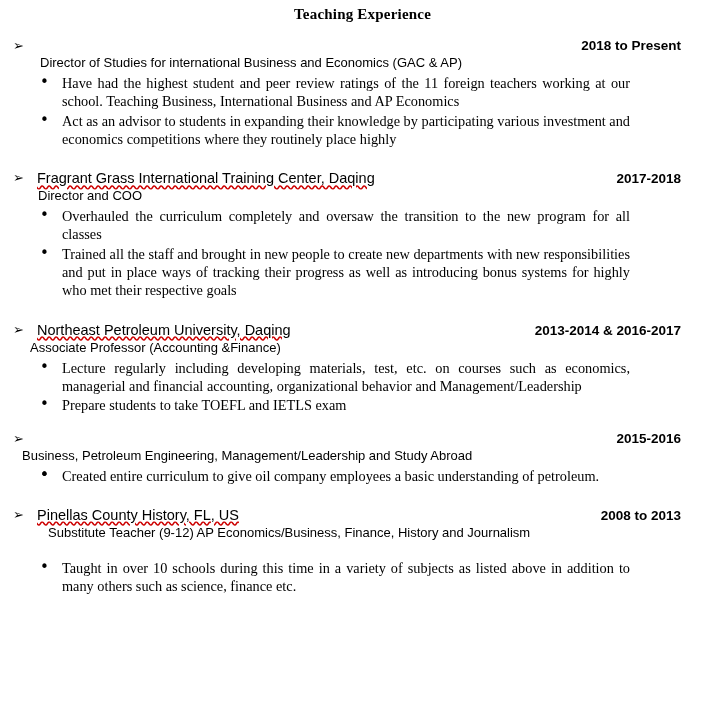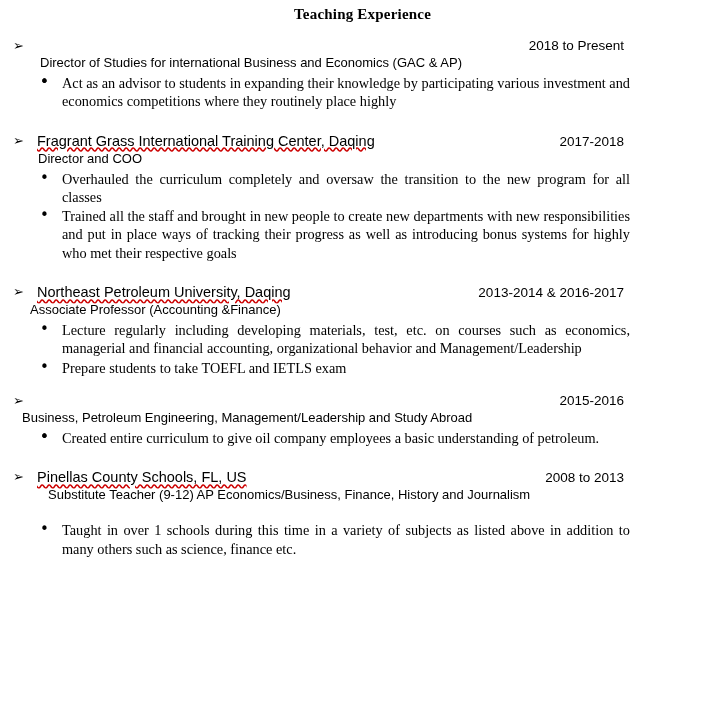--- a/index.html
+++ b/index.html
@@ -52,22 +52,23 @@
   .org {
     font-family: "Liberation Sans", sans-serif;
     font-size: 14.5px;
     margin-left: 23px;
     white-space: nowrap;
   }
   .dates {
     font-family: "Liberation Sans", sans-serif;
     font-size: 13.5px;
     margin-left: auto;
-    padding-right: 101px;
+    padding-right: 44px;
     white-space: nowrap;
+    font-weight: bold;
   }
   .subtitle {
     font-family: "Liberation Sans", sans-serif;
     font-size: 13px;
     margin: 2px 0 0 0;
     padding-left: 0;
   }
   ul.bullets {
     list-style: none;
     margin: 4px 0 0 0;
@@ -107,21 +108,21 @@
 
   <div class="spacer-md"></div>
 
   <div class="entry">
     <div class="entry-head">
       <span class="bullet-arrow">➢</span>
       <span class="dates">2018 to Present</span>
     </div>
     <div class="subtitle" style="padding-left:40px">Director of Studies for international Business and Economics (GAC &amp; AP)</div>
     <ul class="bullets">
-      <li><span class="dot">•</span></li>
+      <li><span class="dot">•</span><span>Have had the highest student and peer review ratings of the 11 foreign teachers working at our school. Teaching Business, International Business and AP Economics</span></li>
       <li><span class="dot">•</span><span>Act as an advisor to students in expanding their knowledge by participating various investment and economics competitions where they routinely place highly</span></li>
     </ul>
   </div>
 
   <div class="spacer-lg"></div>
 
   <div class="entry">
     <div class="entry-head">
       <span class="bullet-arrow">➢</span>
       <span class="org spell">Fragrant Grass International Training Center, Daqing</span>
@@ -161,23 +162,23 @@
       <li><span class="dot">•</span></li>
       <li><span class="dot">•</span><span>Created entire curriculum to give oil company employees a basic understanding of petroleum.</span></li>
     </ul>
   </div>
 
   <div class="spacer-lg"></div>
 
   <div class="entry">
     <div class="entry-head">
       <span class="bullet-arrow">➢</span>
-      <span class="org spell">Pinellas County Schools, FL, US</span>
+      <span class="org spell">Pinellas County History, FL, US</span>
       <span class="dates">2008 to 2013</span>
     </div>
     <div class="subtitle" style="padding-left:48px">Substitute Teacher (9-12) AP Economics/Business, Finance, History and Journalism</div>
     <div class="spacer-md"></div>
     <ul class="bullets">
-      <li><span class="dot">•</span><span>Taught in over 1 schools during this time in a variety of subjects as listed above in addition to many others such as science, finance etc.</span></li>
+      <li><span class="dot">•</span><span>Taught in over 10 schools during this time in a variety of subjects as listed above in addition to many others such as science, finance etc.</span></li>
     </ul>
   </div>
 
 </div>
 
 </body></html>

